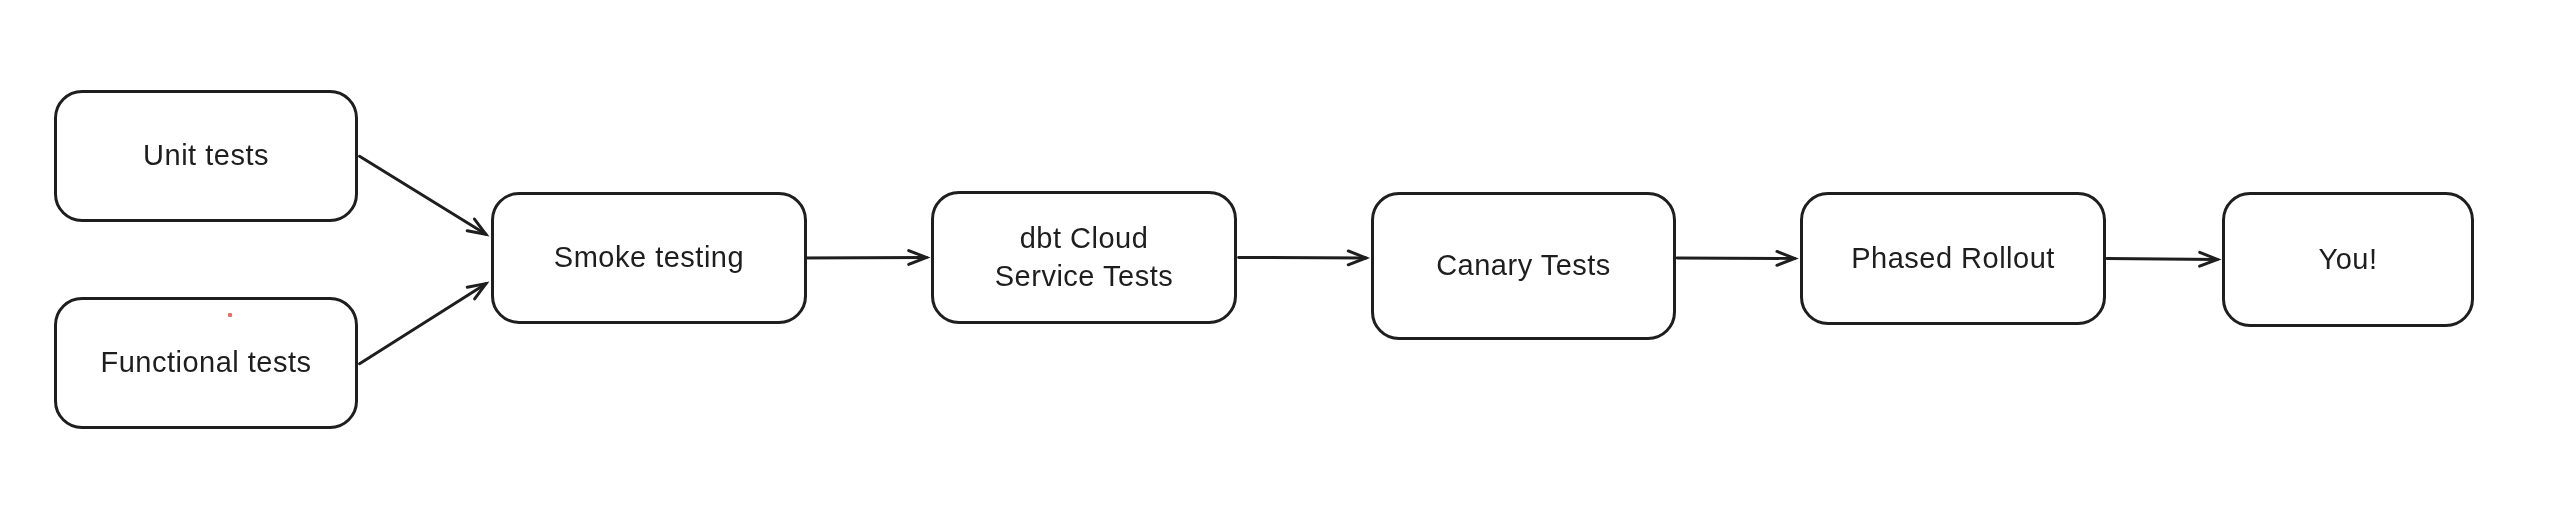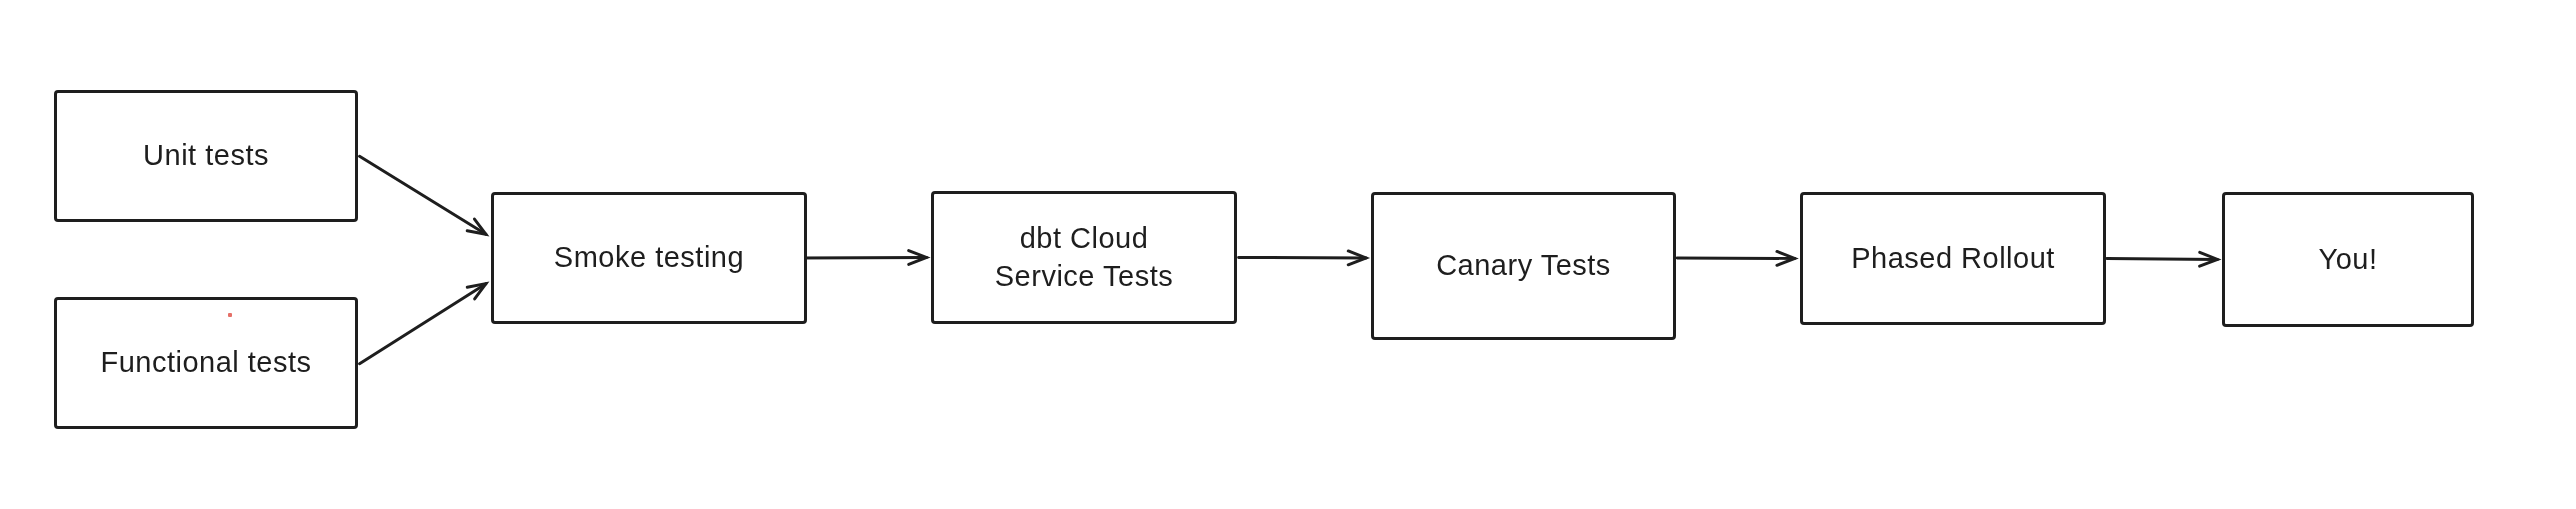--- a/index.html
+++ b/index.html
@@ -14,21 +14,21 @@
     height: 510px;
     background: #ffffff;
     font-family: "Liberation Sans", sans-serif;
     --stroke: #1e1e1e;
   }
   .node {
     position: absolute;
     box-sizing: border-box;
     background: #ffffff;
     border: 3.5px solid var(--stroke, #1e1e1e);
-    border-radius: 4px;
+    border-radius: 28px;
     display: flex;
     align-items: center;
     justify-content: center;
     text-align: center;
     color: var(--stroke, #1e1e1e);
     font-size: 29px;
     line-height: 1.3;
     letter-spacing: 0.5px;
     white-space: pre-line;
     z-index: 2;

